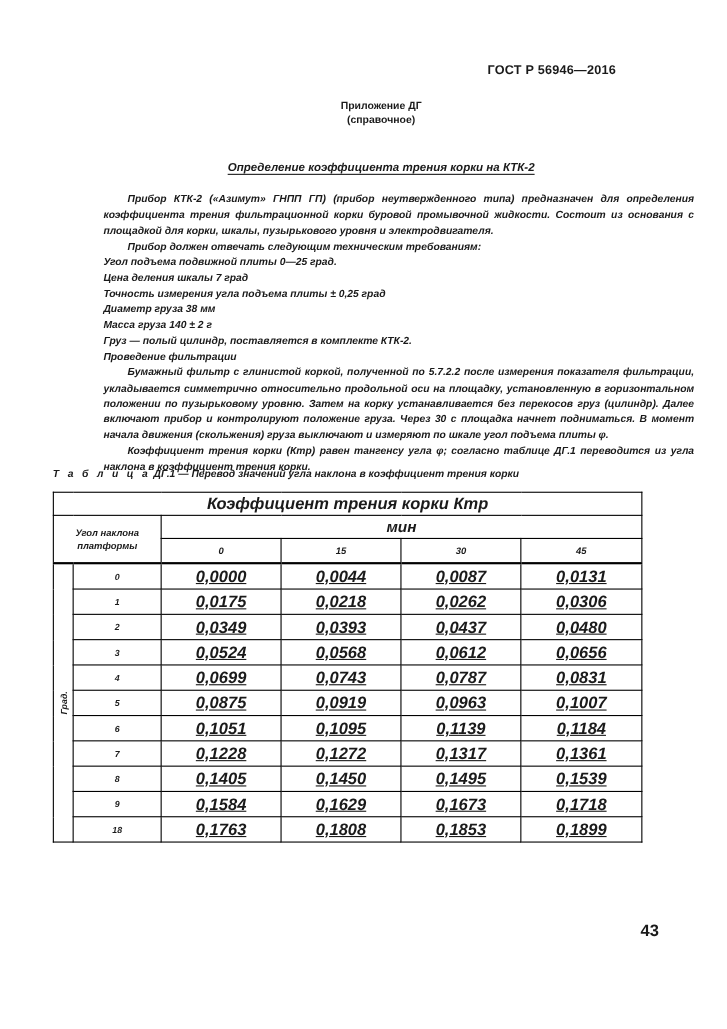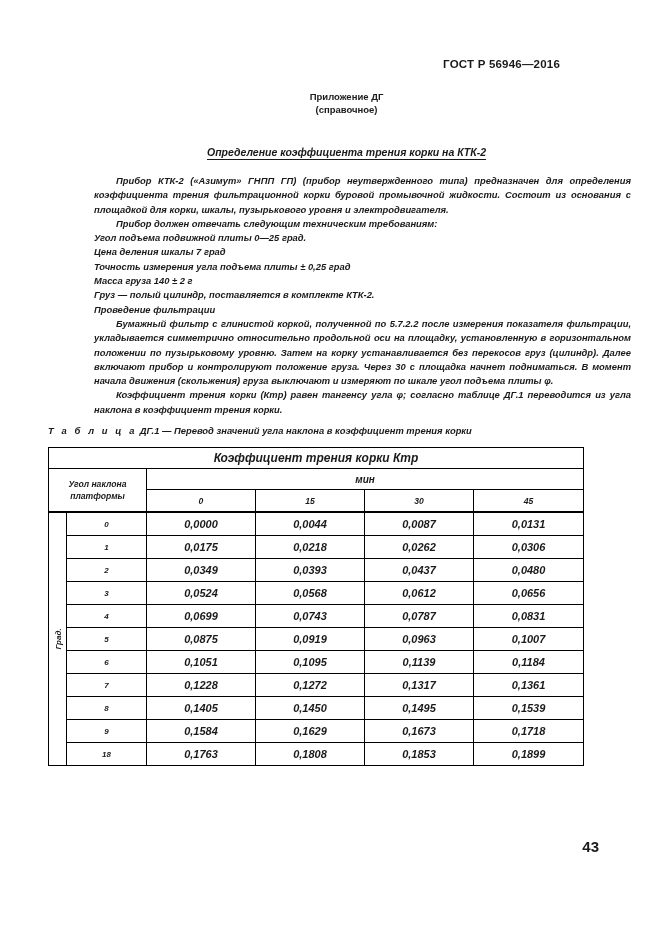--- a/index.html
+++ b/index.html
@@ -119,23 +119,23 @@
     font-weight: bold;
   }
   table.dg th, table.dg td {
     border: 1px solid #000;
     text-align: center;
     vertical-align: middle;
     padding: 0;
     font-weight: bold;
     font-style: italic;
   }
-  th.h-top { height: 20px; font-size: 12px; border-bottom: 1px solid #000; }
+  th.h-top { height: 20px; font-size: 15px; border-bottom: 1px solid #000; }
   th.h-angle { height: 41px; font-size: 8.6px; line-height: 12px; }
-  th.h-min { height: 20px; font-size: 10px; }
+  th.h-min { height: 20px; font-size: 14px; }
   th.h-sub { height: 21px; font-size: 8.6px; }
   td.v-grad {
     width: 18px;
     font-size: 8px;
     position: relative;
     border-top: 2px solid #000;
     border-bottom: 1px solid #000;
   }
   td.v-grad .rot {
     position: absolute;
@@ -144,21 +144,21 @@
     transform: translate(-50%, -50%) rotate(-90deg);
     white-space: nowrap;
     font-size: 8px;
   }
   td.deg {
     width: 80px;
     height: 22px;
     font-size: 8px;
     border-right: 2px solid #000;
   }
-  td.val { height: 22px; font-size: 11px; }
+  td.val { height: 22px; font-size: 15px; text-decoration: underline; }
   tr.firstrow td { border-top: 2px solid #000; }
   th.angle-head { border-right: 2px solid #000; }
 
   
   .page-num {
     position: absolute;
     right: 62px;
     top: 838px;
     font-size: 15px;
     font-weight: bold;
@@ -180,20 +180,21 @@
     <span>Определение коэффициента трения корки на КТК-2</span>
   </div>
 
   <div class="body-text">
     <p>Прибор КТК-2 («Азимут» ГНПП ГП) (прибор неутвержденного типа) предназначен для определения коэффициента трения фильтрационной корки буровой промывочной жидкости. Состоит из основания с площадкой для корки, шкалы, пузырькового уровня и электродвигателя.</p>
     <p>Прибор должен отвечать следующим техническим требованиям:</p>
     <div class="spec-list">
       <div>Угол подъема подвижной плиты 0—25 град.</div>
       <div>Цена деления шкалы 7 град</div>
       <div>Точность измерения угла подъема плиты ± 0,25 град</div>
+      <div>Диаметр груза 38 мм</div>
       <div>Масса груза 140 ± 2 г</div>
       <div>Груз — полый цилиндр, поставляется в комплекте КТК-2.</div>
       <div>Проведение фильтрации</div>
     </div>
     <p>Бумажный фильтр с глинистой коркой, полученной по 5.7.2.2 после измерения показателя фильтрации, укладывается симметрично относительно продольной оси на площадку, установленную в горизонтальном положении по пузырьковому уровню. Затем на корку устанавливается без перекосов груз (цилиндр). Далее включают прибор и контролируют положение груза. Через 30 с площадка начнет подниматься. В момент начала движения (скольжения) груза выключают и измеряют по шкале угол подъема плиты φ.</p>
     <p>Коэффициент трения корки (Ктр) равен тангенсу угла φ; согласно таблице ДГ.1 переводится из угла наклона в коэффициент трения корки.</p>
   </div>
 
   <div class="table-caption">
     <span class="sp">Т а б л и ц а</span><span>&nbsp;</span><span>ДГ.1</span><span>&nbsp;</span><span>— Перевод значений угла наклона в коэффициент трения корки</span>

